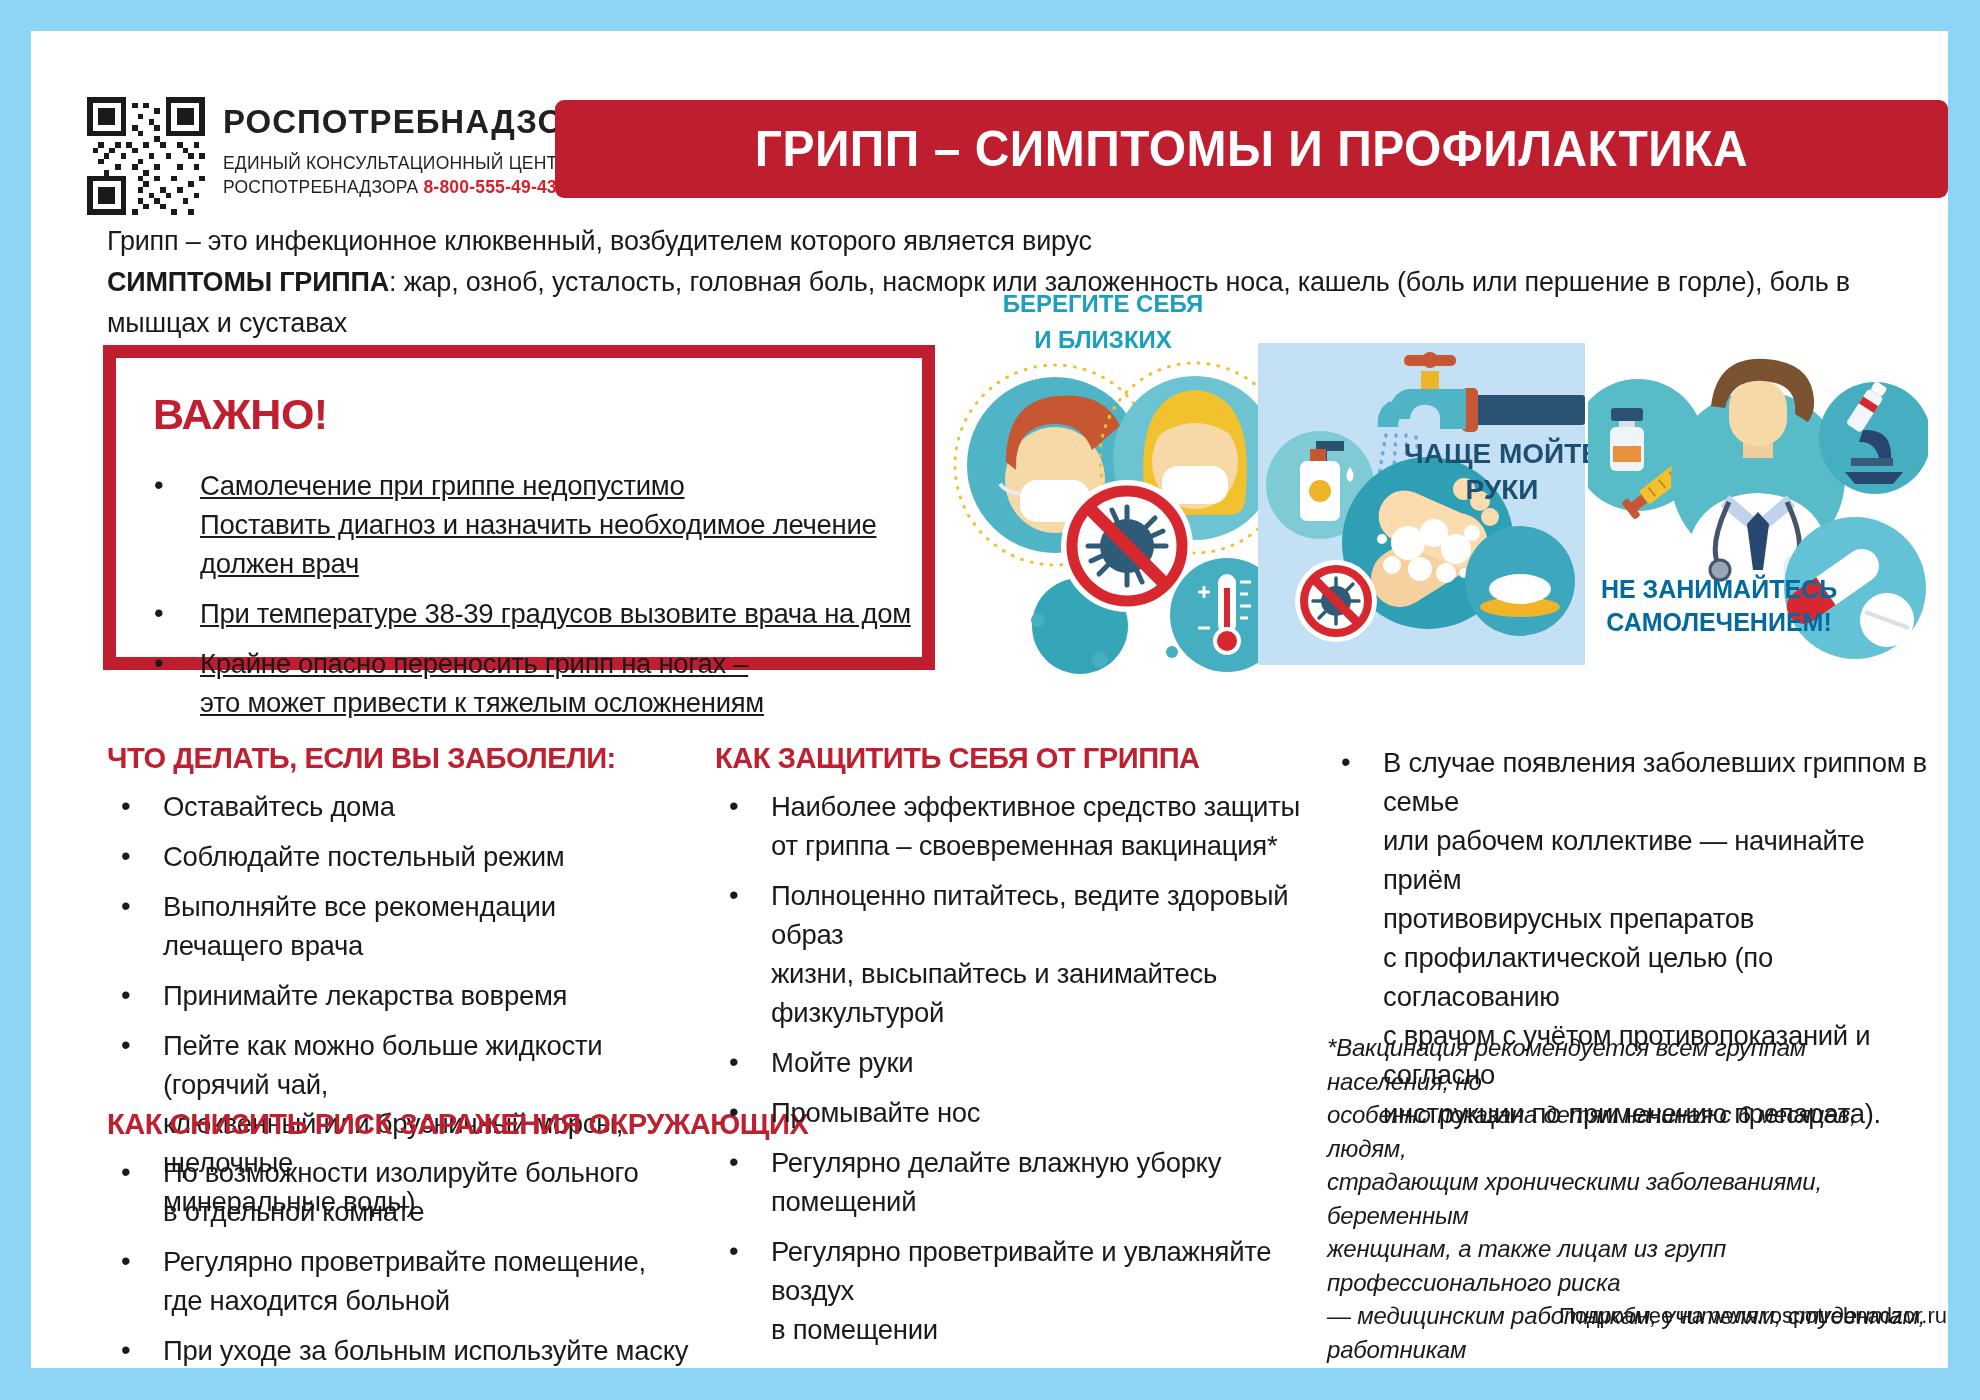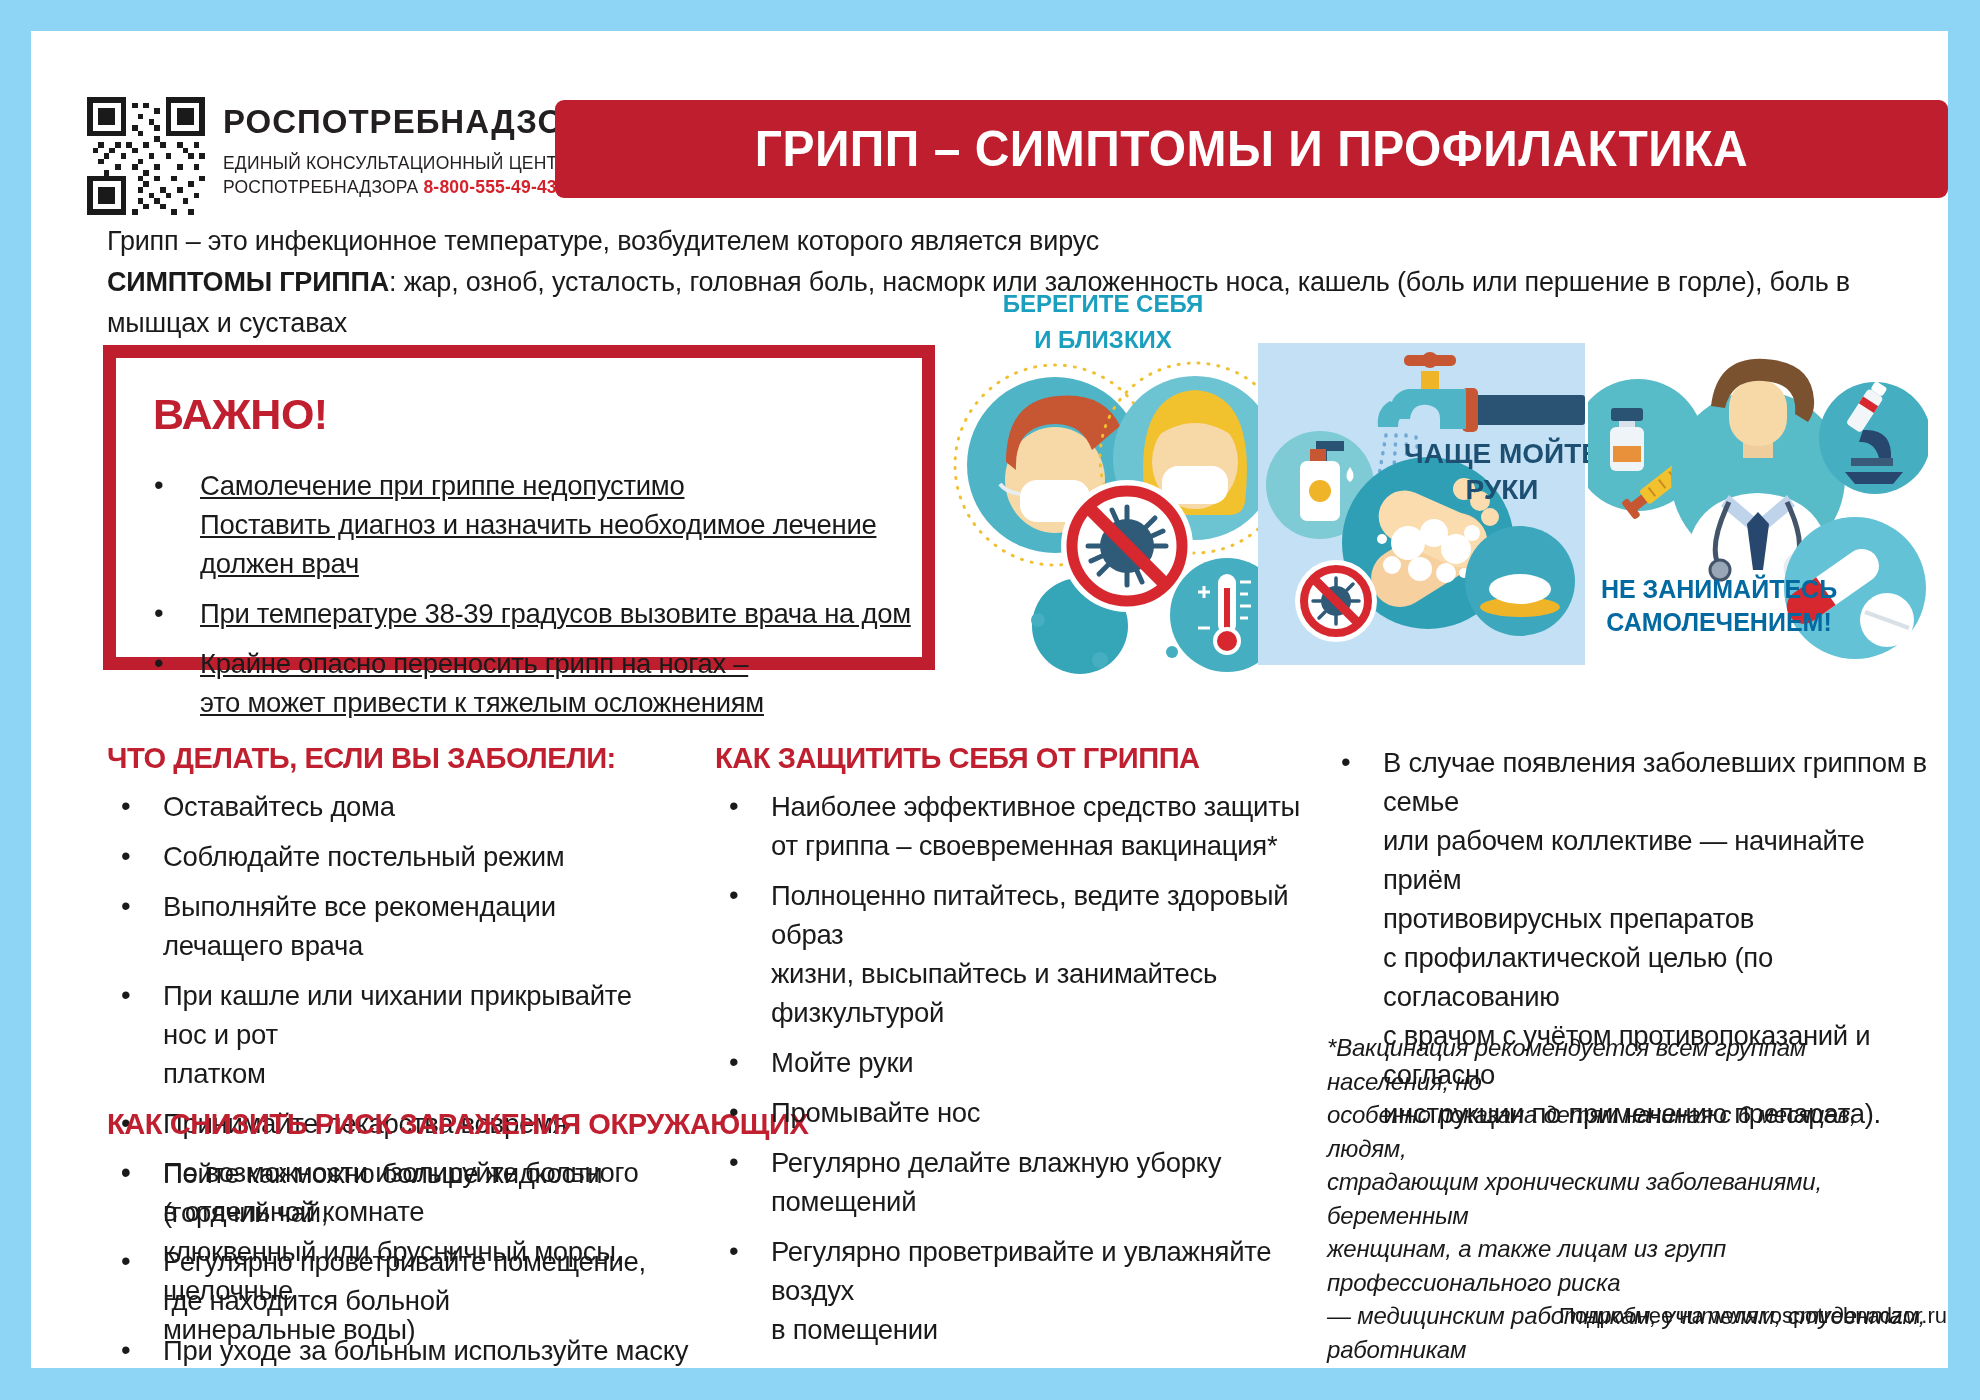--- a/index.html
+++ b/index.html
@@ -127,21 +127,21 @@
       <span>РОСПОТРЕБНАДЗОРА</span>
       <span class="phone">8-800-555-49-43</span>
     </div>
   </div>
 
   <div class="abs banner">
     <div class="banner-title">ГРИПП – СИМПТОМЫ И ПРОФИЛАКТИКА</div>
   </div>
 
   <div class="abs intro">
-    <div>Грипп – это инфекционное температуре, возбудителем которого является вирус</div>
+    <div>Грипп – это инфекционное клюквенный, возбудителем которого является вирус</div>
     <div><b>СИМПТОМЫ ГРИППА</b><span>: жар, озноб, усталость, головная боль, насморк  или заложенность носа, кашель (боль или першение в горле), боль в мышцах и суставах</span></div>
   </div>
 
   <div class="abs imp">
     <div class="imp-title">ВАЖНО!</div>
     <ul class="blist">
         <li><span>Самолечение при гриппе недопустимо
 Поставить диагноз и назначить необходимое лечение должен врач</span></li>
         <li><span>При температуре 38-39 градусов вызовите врача на дом</span></li>
         <li><span>Крайне опасно переносить грипп на ногах –
@@ -336,22 +336,20 @@
   </svg>
   <div class="abs ill-caption3">НЕ ЗАНИМАЙТЕСЬ
 САМОЛЕЧЕНИЕМ!</div>
 
   <div class="abs col col1">
     <h2 class="colhead">ЧТО ДЕЛАТЬ, ЕСЛИ ВЫ ЗАБОЛЕЛИ:</h2>
     <ul class="blist">
         <li><span>Оставайтесь дома</span></li>
         <li><span>Соблюдайте постельный режим</span></li>
         <li><span>Выполняйте все рекомендации лечащего врача</span></li>
-        <li><span>При кашле или чихании прикрывайте нос и рот
-платком</span></li>
         <li><span>Принимайте лекарства вовремя</span></li>
         <li><span>Пейте как можно больше жидкости (горячий чай,
 клюквенный или брусничный морсы, щелочные
 минеральные воды)</span></li>
       </ul>
   </div>
   <div class="abs col col1b">
     <h2 class="colhead">КАК СНИЗИТЬ РИСК ЗАРАЖЕНИЯ ОКРУЖАЮЩИХ</h2>
     <ul class="blist">
         <li><span>По возможности изолируйте больного

